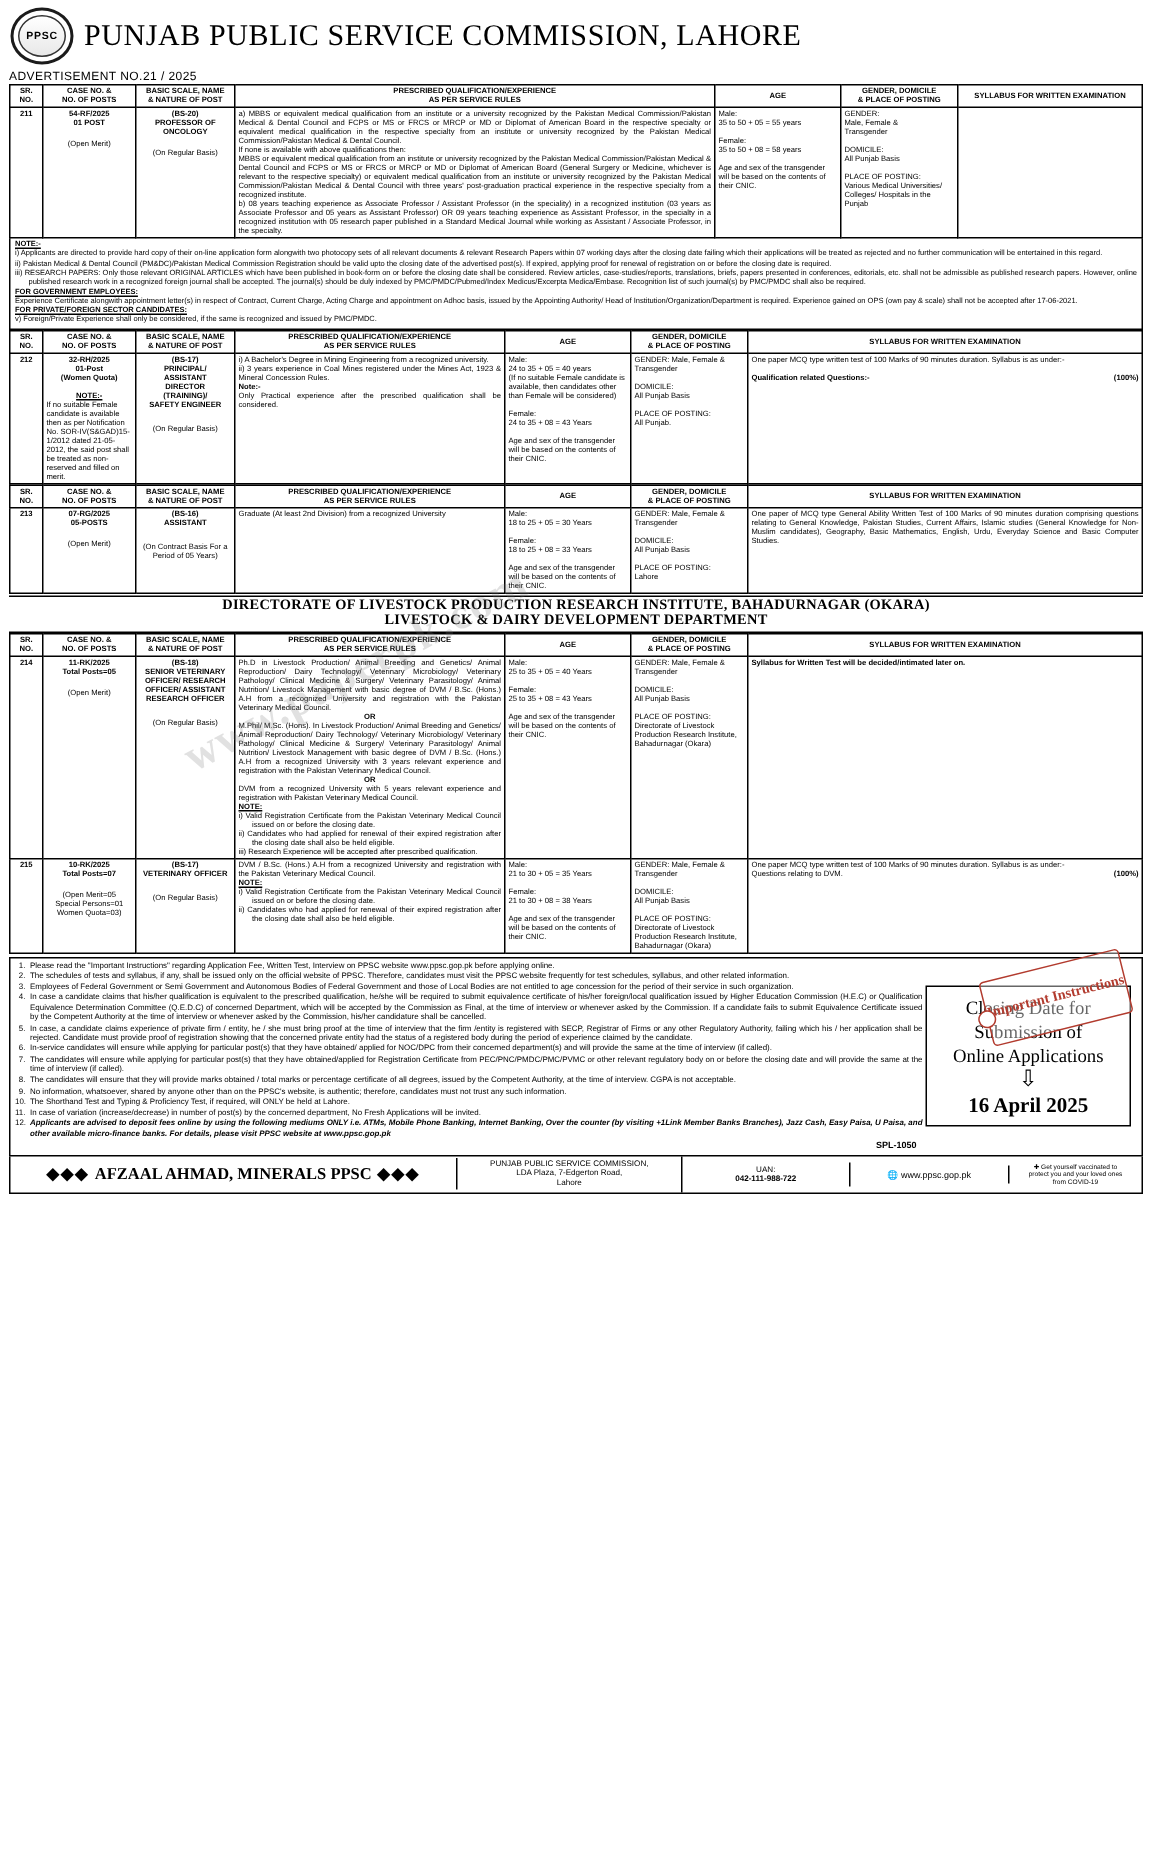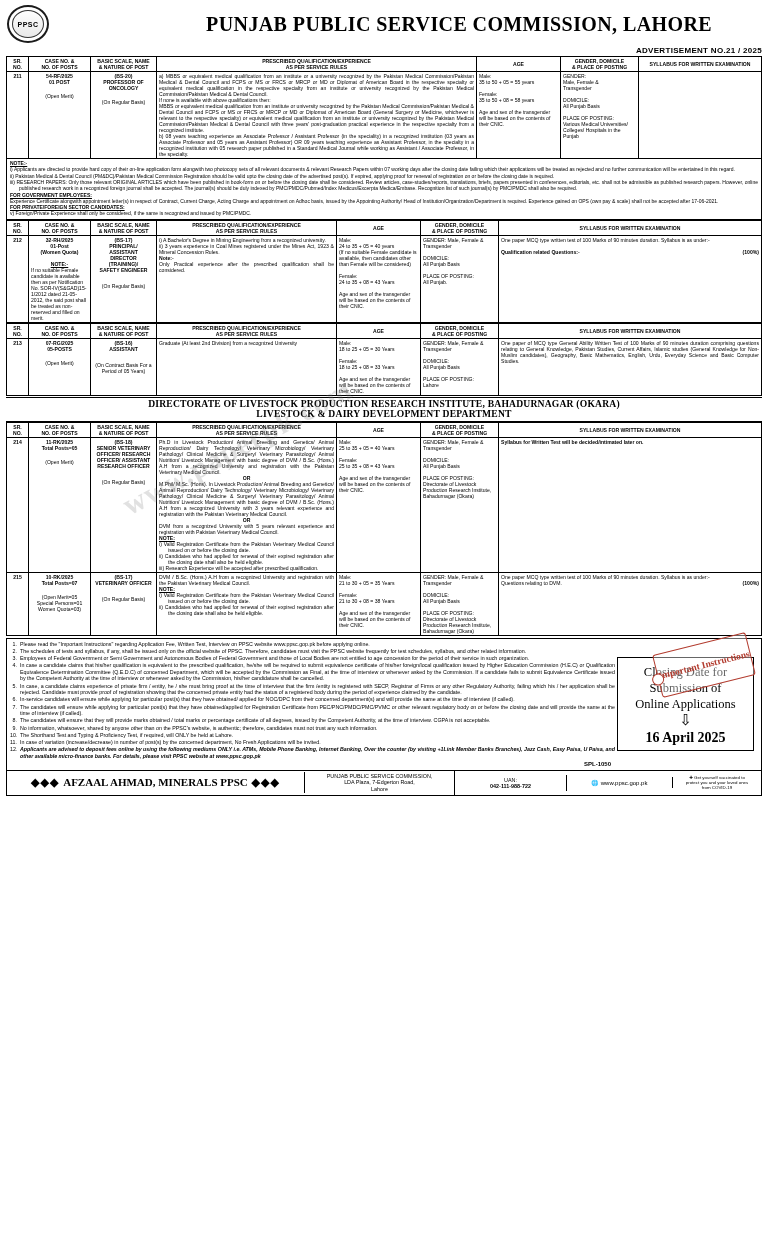--- a/index.html
+++ b/index.html
@@ -23,26 +23,26 @@
     border:2px solid #1b1b1b; border-radius:50%;
     background:#fff;
   }
   .logo .inner {
     position:absolute; inset:6px; border:1px solid #333; border-radius:50%;
     display:flex; align-items:center; justify-content:center;
     font-size:7px; font-weight:bold; letter-spacing:.5px;
     background:linear-gradient(#fff,#e8e8e8);
   }
   .hdr-title {
-    flex:1; text-align:right;
+    flex:1; text-align:left;
     font-family:"Liberation Serif", serif;
-    font-weight:bold; font-size:20px; letter-spacing:.4px;
+    font-weight:normal; font-size:20px; letter-spacing:.4px;
     line-height:1.05;
   }
-  .advt { text-align:right; font-weight:bold; font-size:8px; margin:2px 0 1px; letter-spacing:.3px;}
+  .advt { text-align:left; font-weight:normal; font-size:8px; margin:2px 0 1px; letter-spacing:.3px;}
 
   .dept-bar {
     text-align:center; font-weight:bold; font-size:9.6px;
     font-family:"Liberation Serif", serif;
     border-top:1.5px solid #000; border-bottom:1.5px solid #000;
     padding:1px 0; margin-top:1px; letter-spacing:.2px;
   }
   .dept-bar.two { line-height:1.05; padding:1px 0 2px; }
 
   

